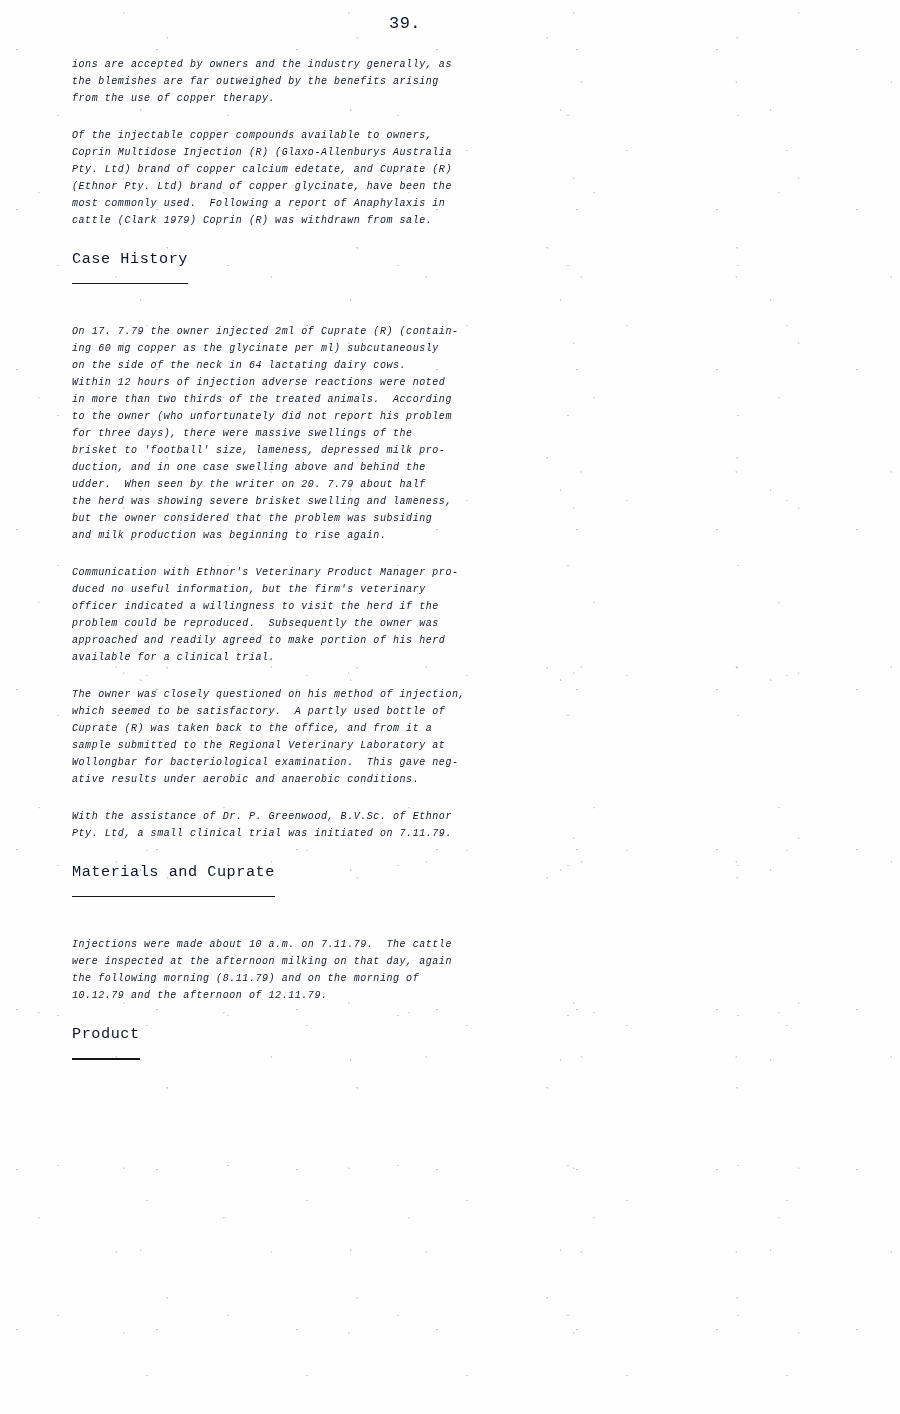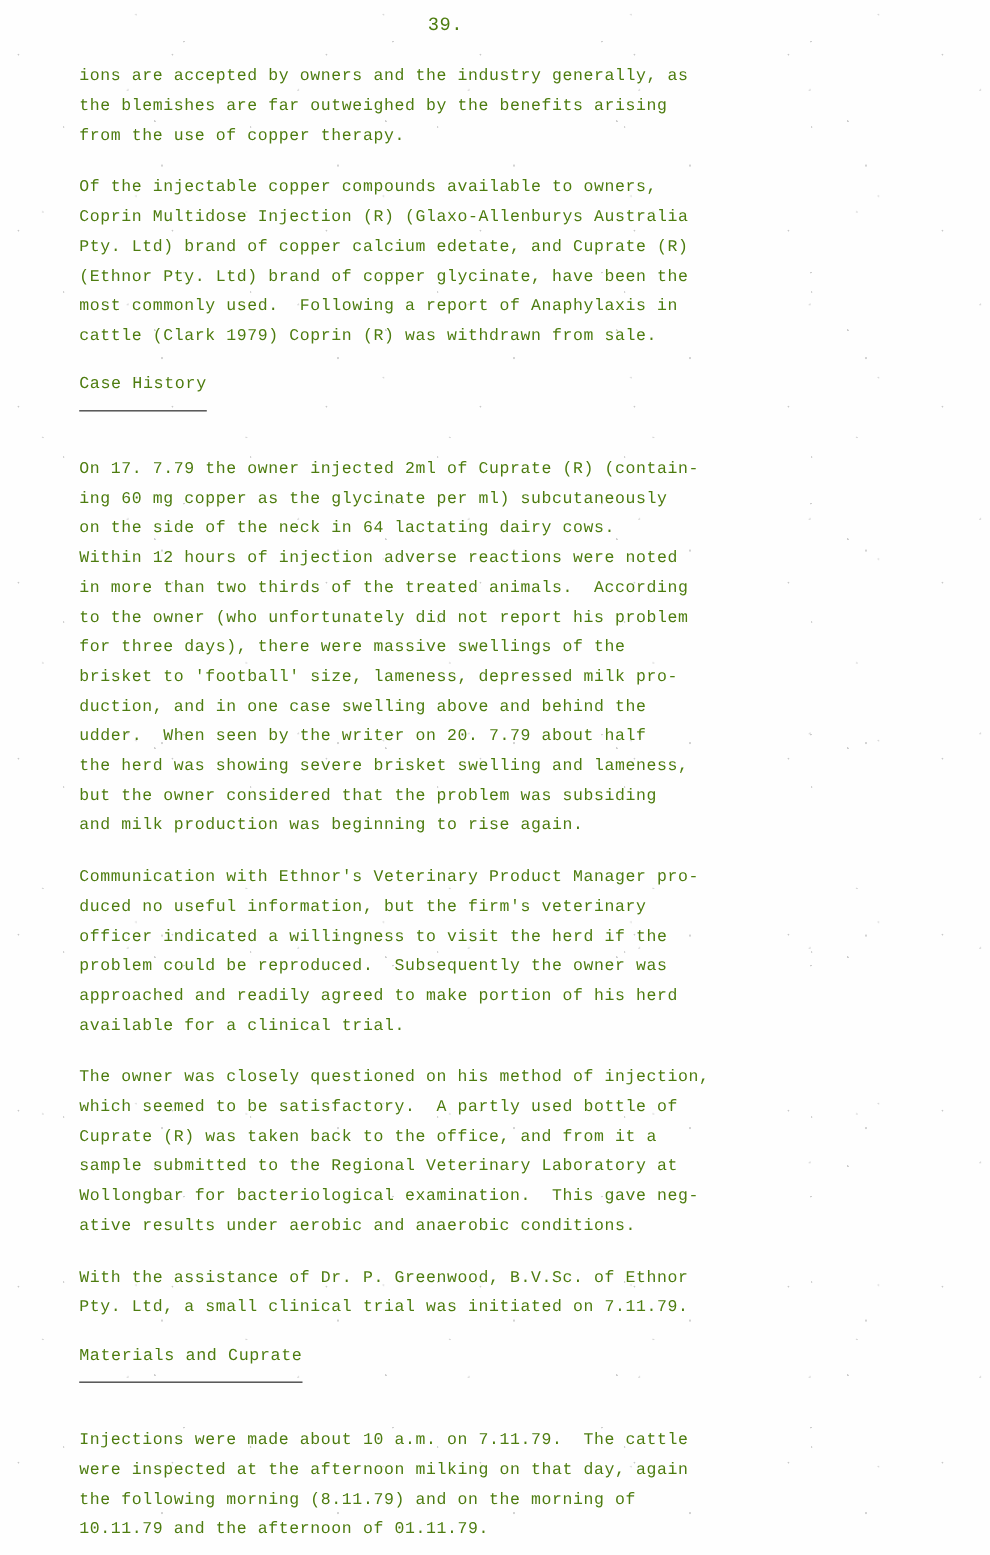--- a/index.html
+++ b/index.html
@@ -8,21 +8,21 @@
     padding: 0;
     background: #ffffff;
   }
   .page {
     position: relative;
     width: 900px;
     height: 1414px;
     background: #fefefe;
     overflow: hidden;
     font-family: "Liberation Mono", "DejaVu Sans Mono", monospace;
-    color: #4d7c0f;
+    color: #0f172a;
   }
   
   .grain {
     position: absolute;
     inset: 0;
     pointer-events: none;
     opacity: .5;
     background-image:
       radial-gradient(circle at 12% 31%, rgba(60,60,60,.55) 0 0.7px, transparent 1px),
       radial-gradient(circle at 88% 18%, rgba(60,60,60,.5) 0 0.7px, transparent 1px),
@@ -49,24 +49,25 @@
 
   .body-text {
     position: absolute;
     left: 72px;
     top: 56px;
     width: 760px;
   }
 
   .para {
     margin: 0 0 20px 0;
-    font-size: 15px;
-    line-height: 27px;
+    font-size: 10px;
+    line-height: 17px;
     letter-spacing: .55px;
     white-space: pre;
+    font-style: italic;
   }
 
   .heading {
     margin: 0 0 20px 0;
     font-size: 15.2px;
     line-height: 20.2px;
     letter-spacing: .55px;
     white-space: pre;
     display: inline-block;
     position: relative;
@@ -125,18 +126,18 @@
 Cuprate (R) was taken back to the office, and from it a
 sample submitted to the Regional Veterinary Laboratory at
 Wollongbar for bacteriological examination.  This gave neg-
 ative results under aerobic and anaerobic conditions.</p>
       <p class="para">With the assistance of Dr. P. Greenwood, B.V.Sc. of Ethnor
 Pty. Ltd, a small clinical trial was initiated on 7.11.79.</p>
       <div class="heading-wrap"><div class="heading">Materials and Cuprate</div></div>
       <p class="para">Injections were made about 10 a.m. on 7.11.79.  The cattle
 were inspected at the afternoon milking on that day, again
 the following morning (8.11.79) and on the morning of
-10.11.79 and the afternoon of 01.11.79.</p>
+10.12.79 and the afternoon of 12.11.79.</p>
       <div class="heading-wrap"><div class="heading">Product</div></div>
     </div>
 
   <div class="grain"></div>
 </div>
 
 </body></html>

